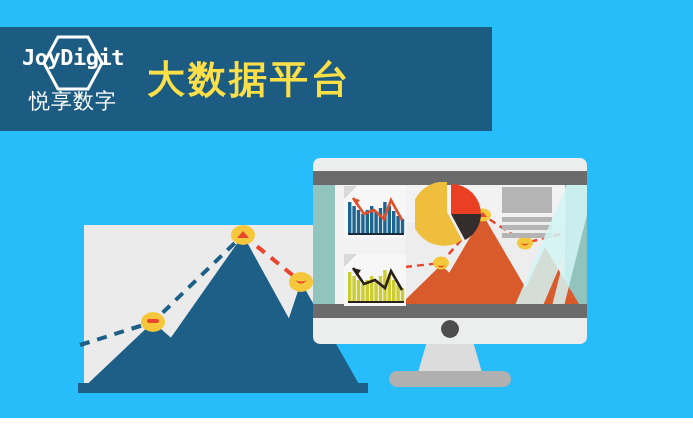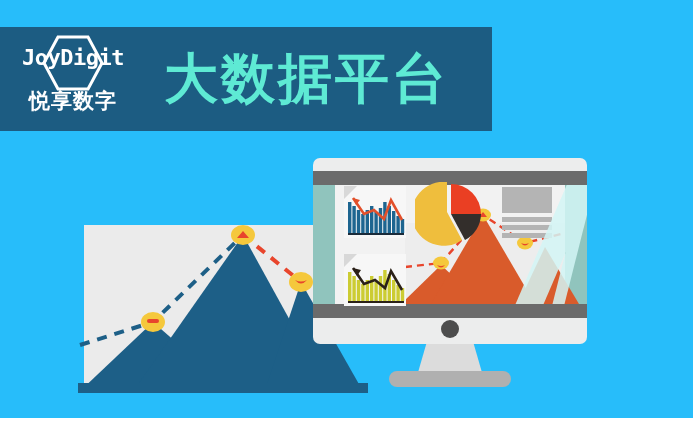--- a/index.html
+++ b/index.html
@@ -48,31 +48,31 @@
     line-height: 1;
     white-space: nowrap;
   }
   #logo-sub {
     position: absolute;
     left: 0; top: 56px;
     width: 118px;
     text-align: center;
     color: #ffffff;
     font-size: 21px;
-    font-weight: bold;
+    font-weight: normal;
     letter-spacing: 1px;
     line-height: 1.1;
     white-space: nowrap;
   }
   #header-title {
-    color: #5eead4;
-    font-size: 54px;
+    color: #fde047;
+    font-size: 38px;
     font-weight: bold;
     letter-spacing: 3px;
-    margin-left: 32px;
+    margin-left: 15px;
     line-height: 1;
     white-space: nowrap;
     font-family: "DejaVu Sans", sans-serif;
   }
 
   
   #left-panel {
     position: absolute;
     left: 84px; top: 225px;
     width: 232px; height: 168px;

